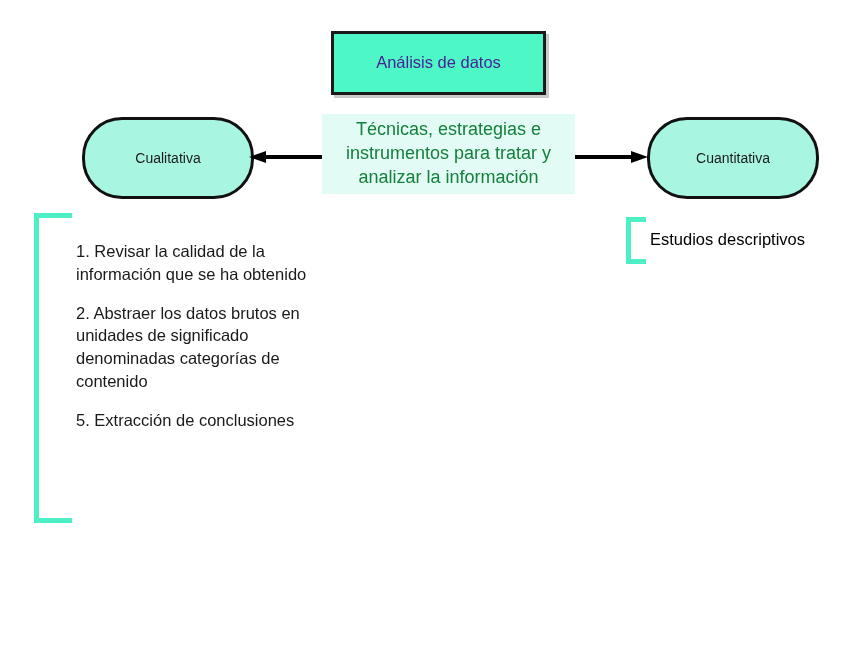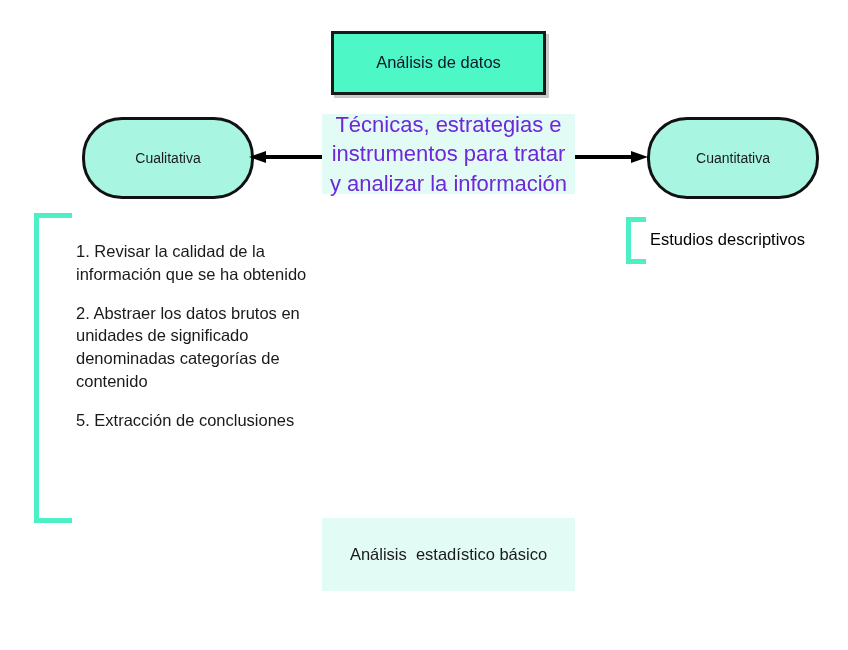--- a/index.html
+++ b/index.html
@@ -30,43 +30,43 @@
     border: 3px solid #1a1a1a;
     box-sizing: border-box;
     box-shadow: 3px 3px 0 rgba(140,140,140,0.45);
     display: flex;
     align-items: center;
     justify-content: center;
   }
   .title-box .label {
     font-size: 16.5px;
     line-height: 1.2;
-    color: #0f172a;
+    color: #4c1d95;
     text-align: right;
   }
 
   
   .center-box {
     position: absolute;
     left: 322px;
     top: 114px;
     width: 253px;
     height: 80px;
     background: #E2FBF4;
     box-sizing: border-box;
     display: flex;
     align-items: center;
     justify-content: center;
     padding: 0 6px;
   }
   .center-box .label {
-    font-size: 22px;
+    font-size: 18px;
     line-height: 1.32;
     text-align: center;
-    color: #6d28d9;
+    color: #15803d;
   }
 
   
   .node {
     position: absolute;
     width: 172px;
     height: 82px;
     background: #A8F6E2;
     border: 3px solid #111111;
     border-radius: 40px;
@@ -235,21 +235,18 @@
   <div class="steps-list">
     <p class="step">1. Revisar la calidad de la información que se ha obtenido</p>
     <p class="step">2. Abstraer los datos brutos en unidades de significado denominadas categorías de contenido</p>
     <p class="step">5. Extracción de conclusiones</p>
   </div>
 
   <div class="bracket" id="bracket-quantitative"></div>
 
   <div class="quant-note">Estudios descriptivos</div>
 
-  <div class="bottom-box">
-    <span class="label">Análisis  estadístico básico</span>
-  </div>
 
   <div class="scrollbar-track">
     
   </div>
 
 </div>
 
 </body></html>

